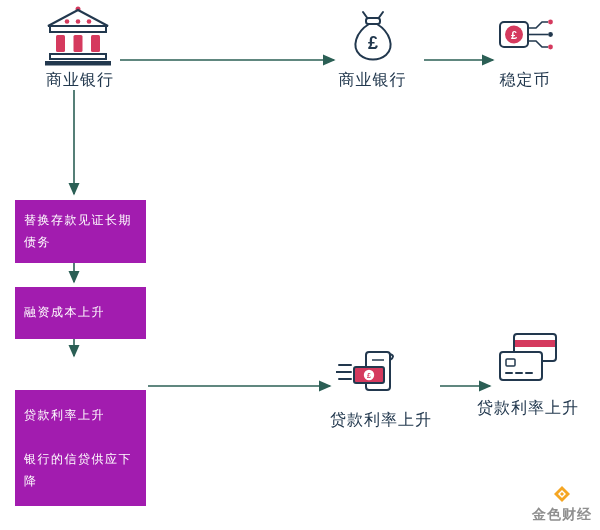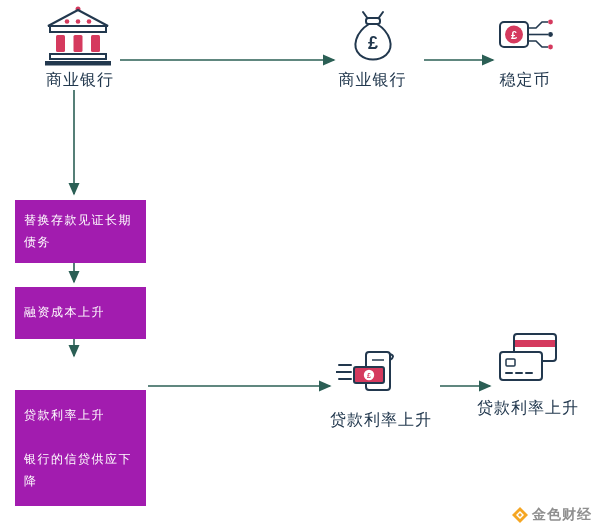--- a/index.html
+++ b/index.html
@@ -14,21 +14,21 @@
     text-align:center; line-height:1.2; white-space:nowrap;
   }
   .flowbox {
     position:absolute; left:15px; width:131px; background:#a21caf; color:#ffffff;
     font-size:12px; letter-spacing:1.5px; line-height:1.8; padding:6px 9px;
     display:flex; align-items:center;
   }
   .icon { position:absolute; }
 
   .watermark {
-    position:absolute; right:8px; bottom:6px; display:flex; align-items:center; gap:4px;
+    position:absolute; right:8px; bottom:6px; display:flex; align-items:center; gap:4px;flex-direction:column;
   }
   .watermark-text { color:#8f8f8f; font-size:14px; font-weight:bold; letter-spacing:1px; }
 </style>
 </head>
 <body>
 
 <div class="canvas">
 
   <svg class="connectors">
     <defs>

